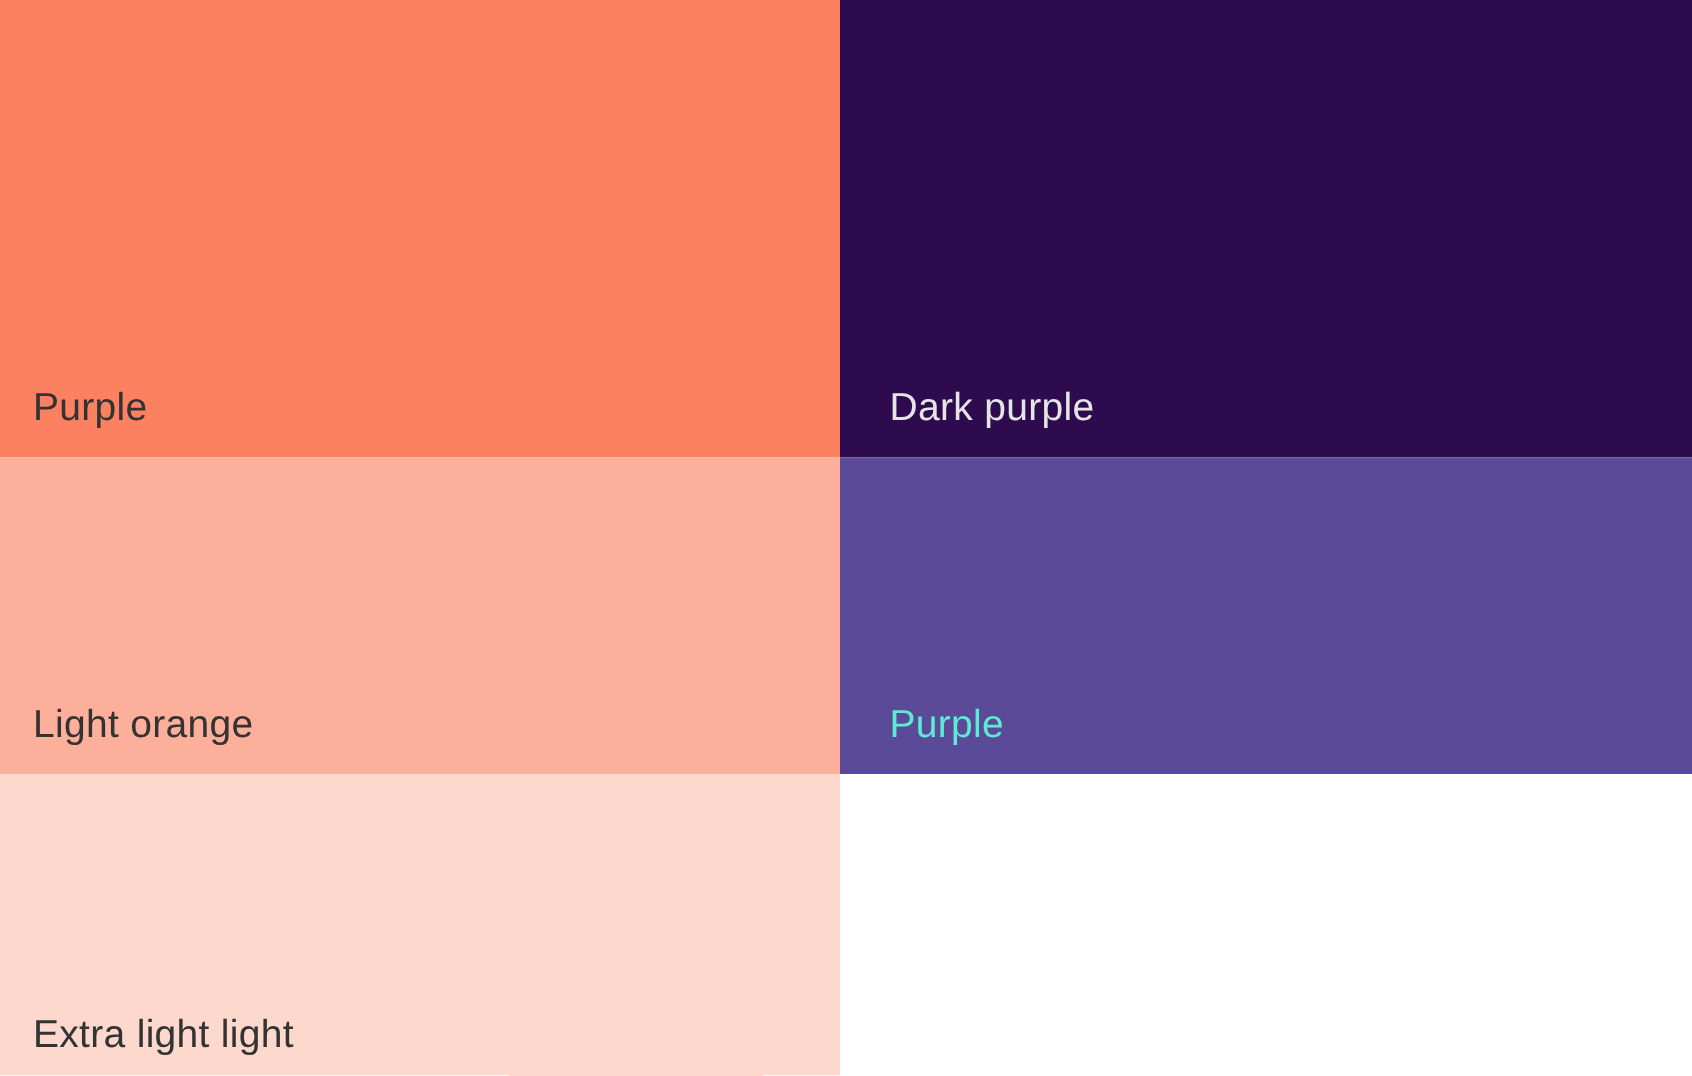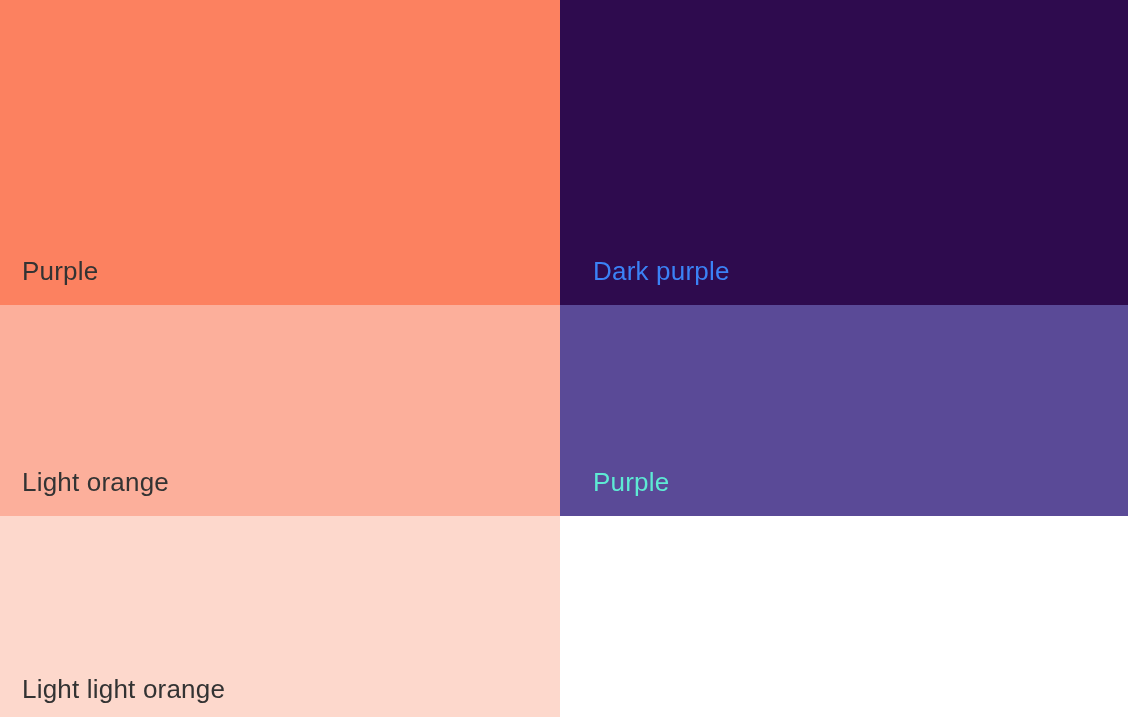--- a/index.html
+++ b/index.html
@@ -52,29 +52,29 @@
 </head>
 <body>
 
 <div class="palette-grid">
 
   <div class="swatch col-left row-top" style="background-color: rgb(252, 129, 96);">
     <span class="swatch-label" style="color: rgb(51, 51, 51);">Purple</span>
   </div>
 
   <div class="swatch col-right row-top" style="background-color: rgb(46, 11, 78);">
-    <span class="swatch-label" style="color: #3b82f6; margin-top: 47px;">Dark purple</span>
+    <span class="swatch-label" style="color: #e5e5e5; margin-top: 47px;">Dark purple</span>
   </div>
 
   <div class="swatch col-left row-middle" style="background-color: rgb(252, 175, 155); padding-left: 10px;">
     <span class="swatch-label" style="color: rgb(51, 51, 51);">Light orange</span>
   </div>
 
   <div class="swatch col-right row-middle" style="background-color: rgb(90, 74, 151);">
     <span class="swatch-label" style="color: #5eead4;">Purple</span>
   </div>
 
   <div class="swatch col-left row-bottom" style="background-color: rgb(253, 216, 204);">
-    <span class="swatch-label" style="color: rgb(51, 51, 51);">Light light orange</span>
+    <span class="swatch-label" style="color: rgb(51, 51, 51);">Extra light light</span>
   </div>
 
 
 </div>
 
 </body></html>

